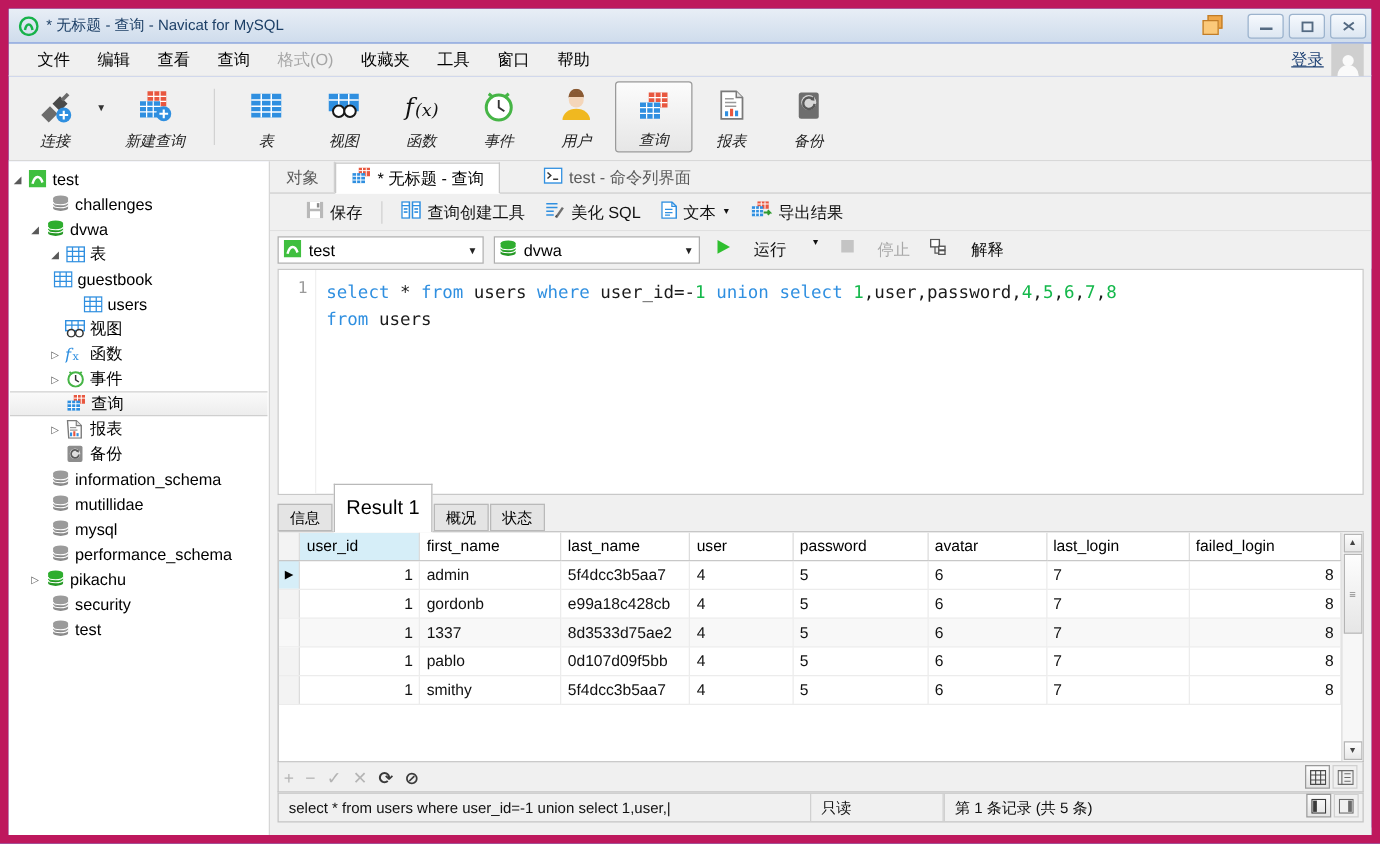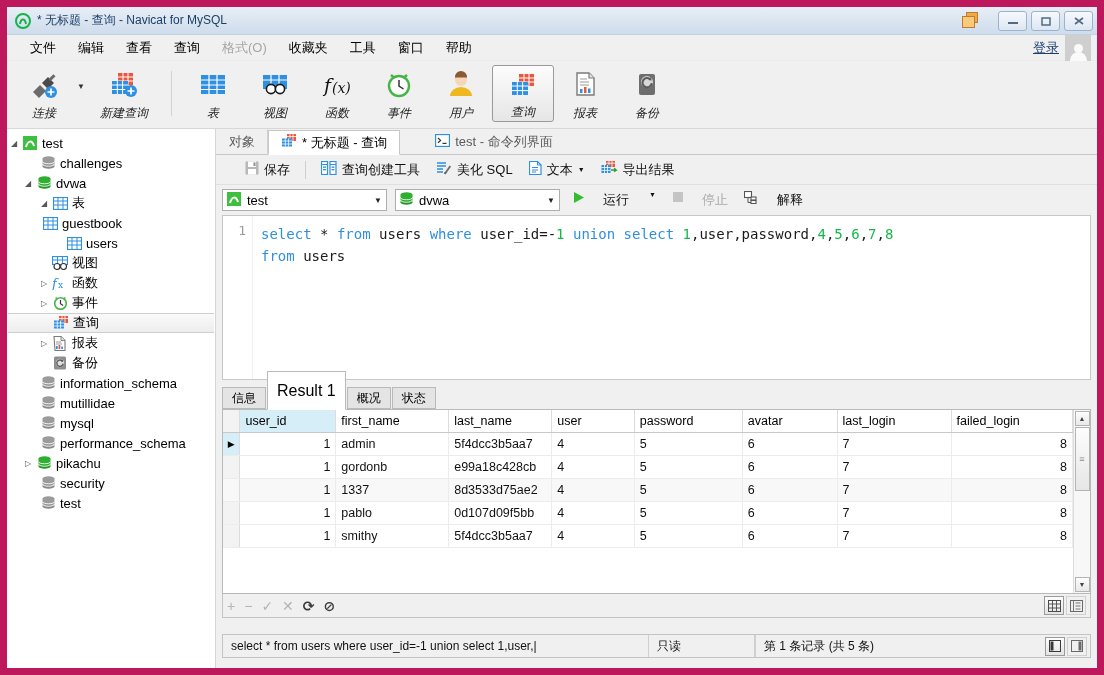--- a/index.html
+++ b/index.html
@@ -286,23 +286,23 @@
   .viewbtn {
     width: 20px; height: 19px; border: 1px solid #9a9a9a;
     background: linear-gradient(to bottom,#fdfdfd,#e4e4e4);
     display: flex; align-items: center; justify-content: center;
   }
   .viewbtn.flat { border-color: #d0d0d0; background: #f0f0f0; }
 
   
   .statusbar {
     height: 24px; flex: 0 0 24px;
-    margin: 16px 6px 4px 6px;
+    margin: 0 6px 4px 6px;
     background: #f0f0f0; border: 1px solid #c4c4c4;
-    display: flex; align-items: center;
+    display: flex; align-items: flex-start;
     font-size: 12px; color: #111;
   }
   .sb-cell { padding: 0 8px; height: 100%; display: flex; align-items: center; white-space: nowrap; }
   .sb-sep { width: 1px; height: 100%; background: #d0d0d0; }
   .sb-right { margin-left: auto; display: flex; gap: 2px; padding-right: 3px; }
 
   .bottomstrip { height: 6px; flex: 0 0 6px; background: #f0f0f0; }
 </style>
 </head>
 <body>

